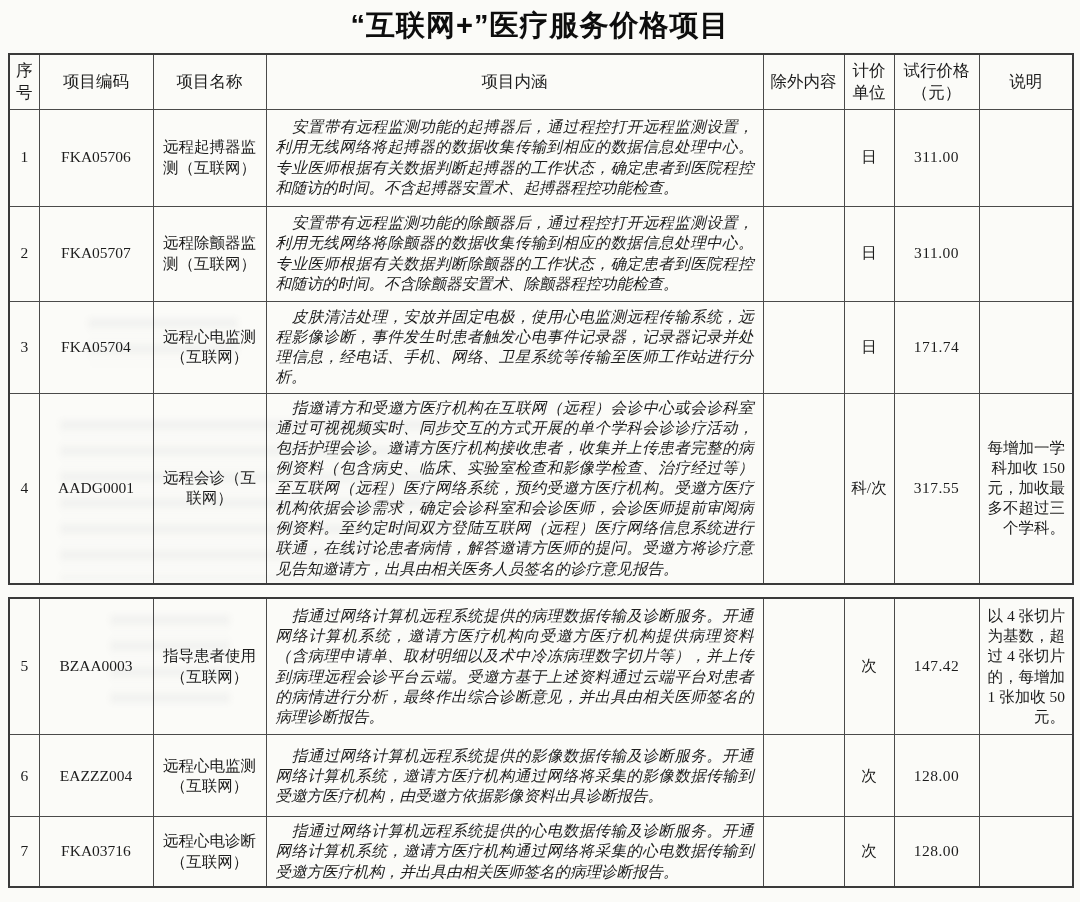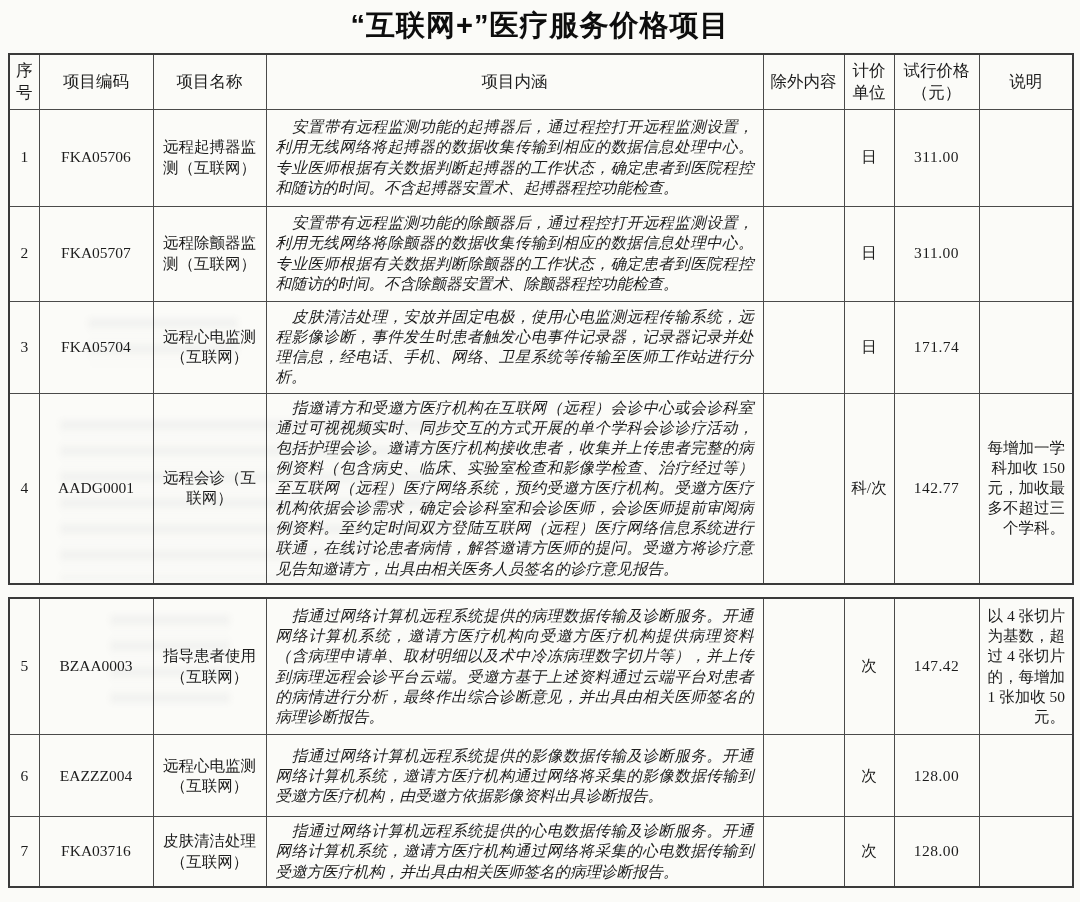--- a/index.html
+++ b/index.html
@@ -143,21 +143,21 @@
         <td class="cell-price">171.74</td>
         <td class="cell-note"></td>
       </tr>
       <tr class="h-r4">
         <td>4</td>
         <td>AADG0001</td>
         <td>远程会诊（互联网）</td>
         <td class="cell-content">指邀请方和受邀方医疗机构在互联网（远程）会诊中心或会诊科室通过可视视频实时、同步交互的方式开展的单个学科会诊诊疗活动，包括护理会诊。邀请方医疗机构接收患者，收集并上传患者完整的病例资料（包含病史、临床、实验室检查和影像学检查、治疗经过等）至互联网（远程）医疗网络系统，预约受邀方医疗机构。受邀方医疗机构依据会诊需求，确定会诊科室和会诊医师，会诊医师提前审阅病例资料。至约定时间双方登陆互联网（远程）医疗网络信息系统进行联通，在线讨论患者病情，解答邀请方医师的提问。受邀方将诊疗意见告知邀请方，出具由相关医务人员签名的诊疗意见报告。</td>
         <td></td>
         <td class="cell-unit">科/次</td>
-        <td class="cell-price">142.77</td>
+        <td class="cell-price">317.55</td>
         <td class="cell-note">每增加一学科加收 150 元，加收最多不超过三个学科。</td>
       </tr>
     </tbody>
       </table>
 
     <div class="section-gap"></div>
 
     <table>
       <colgroup>
         <col class="c-index">
@@ -186,21 +186,21 @@
         <td>远程心电监测（互联网）</td>
         <td class="cell-content">指通过网络计算机远程系统提供的影像数据传输及诊断服务。开通网络计算机系统，邀请方医疗机构通过网络将采集的影像数据传输到受邀方医疗机构，由受邀方依据影像资料出具诊断报告。</td>
         <td></td>
         <td class="cell-unit">次</td>
         <td class="cell-price">128.00</td>
         <td class="cell-note"></td>
       </tr>
       <tr class="h-r7">
         <td>7</td>
         <td>FKA03716</td>
-        <td>皮肤清洁处理（互联网）</td>
+        <td>远程心电诊断（互联网）</td>
         <td class="cell-content">指通过网络计算机远程系统提供的心电数据传输及诊断服务。开通网络计算机系统，邀请方医疗机构通过网络将采集的心电数据传输到受邀方医疗机构，并出具由相关医师签名的病理诊断报告。</td>
         <td></td>
         <td class="cell-unit">次</td>
         <td class="cell-price">128.00</td>
         <td class="cell-note"></td>
       </tr>
     </tbody>
       </table>
 
   </div>

